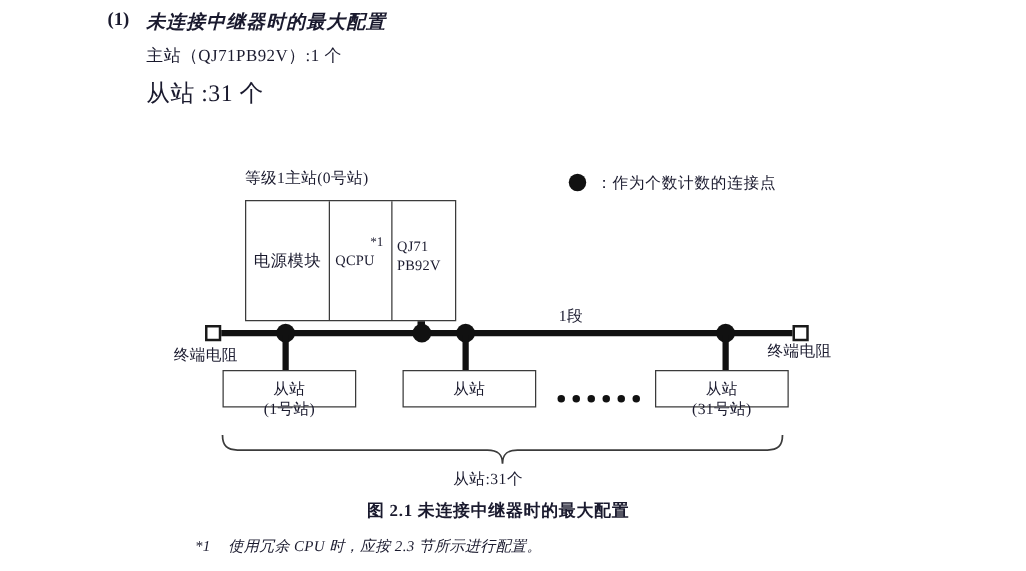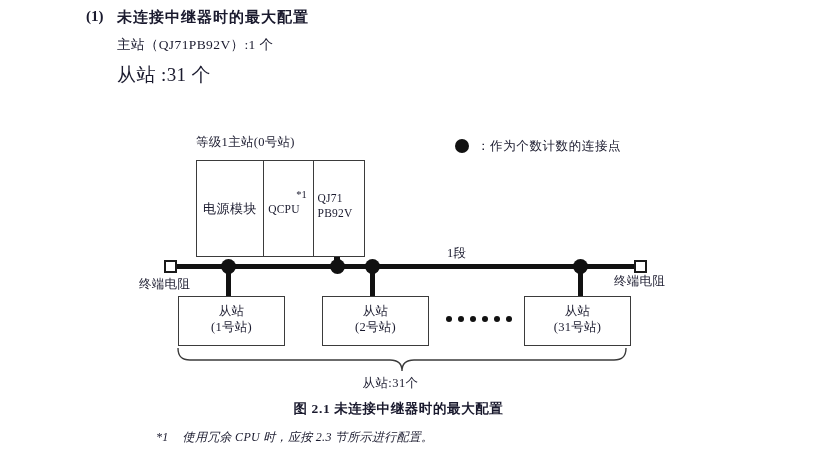--- a/index.html
+++ b/index.html
@@ -22,20 +22,21 @@
     left: 86px; top: 8px;
     font-size: 15px;
     font-weight: bold;
     letter-spacing: 0px;
   }
   #heading-title {
     left: 117px; top: 8px;
     font-size: 15px;
     font-weight: bold;
     letter-spacing: 1px;
+    font-style: italic;
   }
   #master-count-line {
     left: 117px; top: 36px;
     font-size: 13.5px;
     letter-spacing: 0.4px;
   }
   #slave-count-line {
     left: 117px; top: 62px;
     font-size: 19px;
     letter-spacing: 0.4px;
@@ -146,21 +147,21 @@
   }
   #drop-1 { left: 226px; top: 268px; height: 29px; }
   #drop-2 { left: 370px; top: 268px; height: 29px; }
   #drop-3 { left: 578px; top: 268px; height: 29px; }
 
   
   #segment-label { left: 447px; top: 245px; }
 
   
   .slave-box {
-    height: 50px;
+    height: 30px;
     border: 1.6px solid #3b3b3b;
     box-sizing: border-box;
     background: #ffffff;
     text-align: center;
     font-size: 12.5px;
     line-height: 16px;
     padding-top: 6px;
     letter-spacing: 0.3px;
   }
   #slave-1 { left: 178px; top: 296px; width: 107px; }
@@ -274,21 +275,20 @@
   <div class="abs drop" id="drop-3"></div>
 
   <div class="abs label-sm" id="segment-label">1段</div>
 
   <div class="abs slave-box" id="slave-1">
     <div>从站</div>
     <div>(1号站)</div>
   </div>
   <div class="abs slave-box" id="slave-2">
     <div>从站</div>
-    <div>(2号站)</div>
   </div>
   <div class="abs slave-box" id="slave-3">
     <div>从站</div>
     <div>(31号站)</div>
   </div>
 
   <div class="abs" id="ellipsis-dots">
     <i></i>
       <i></i>
       <i></i>

